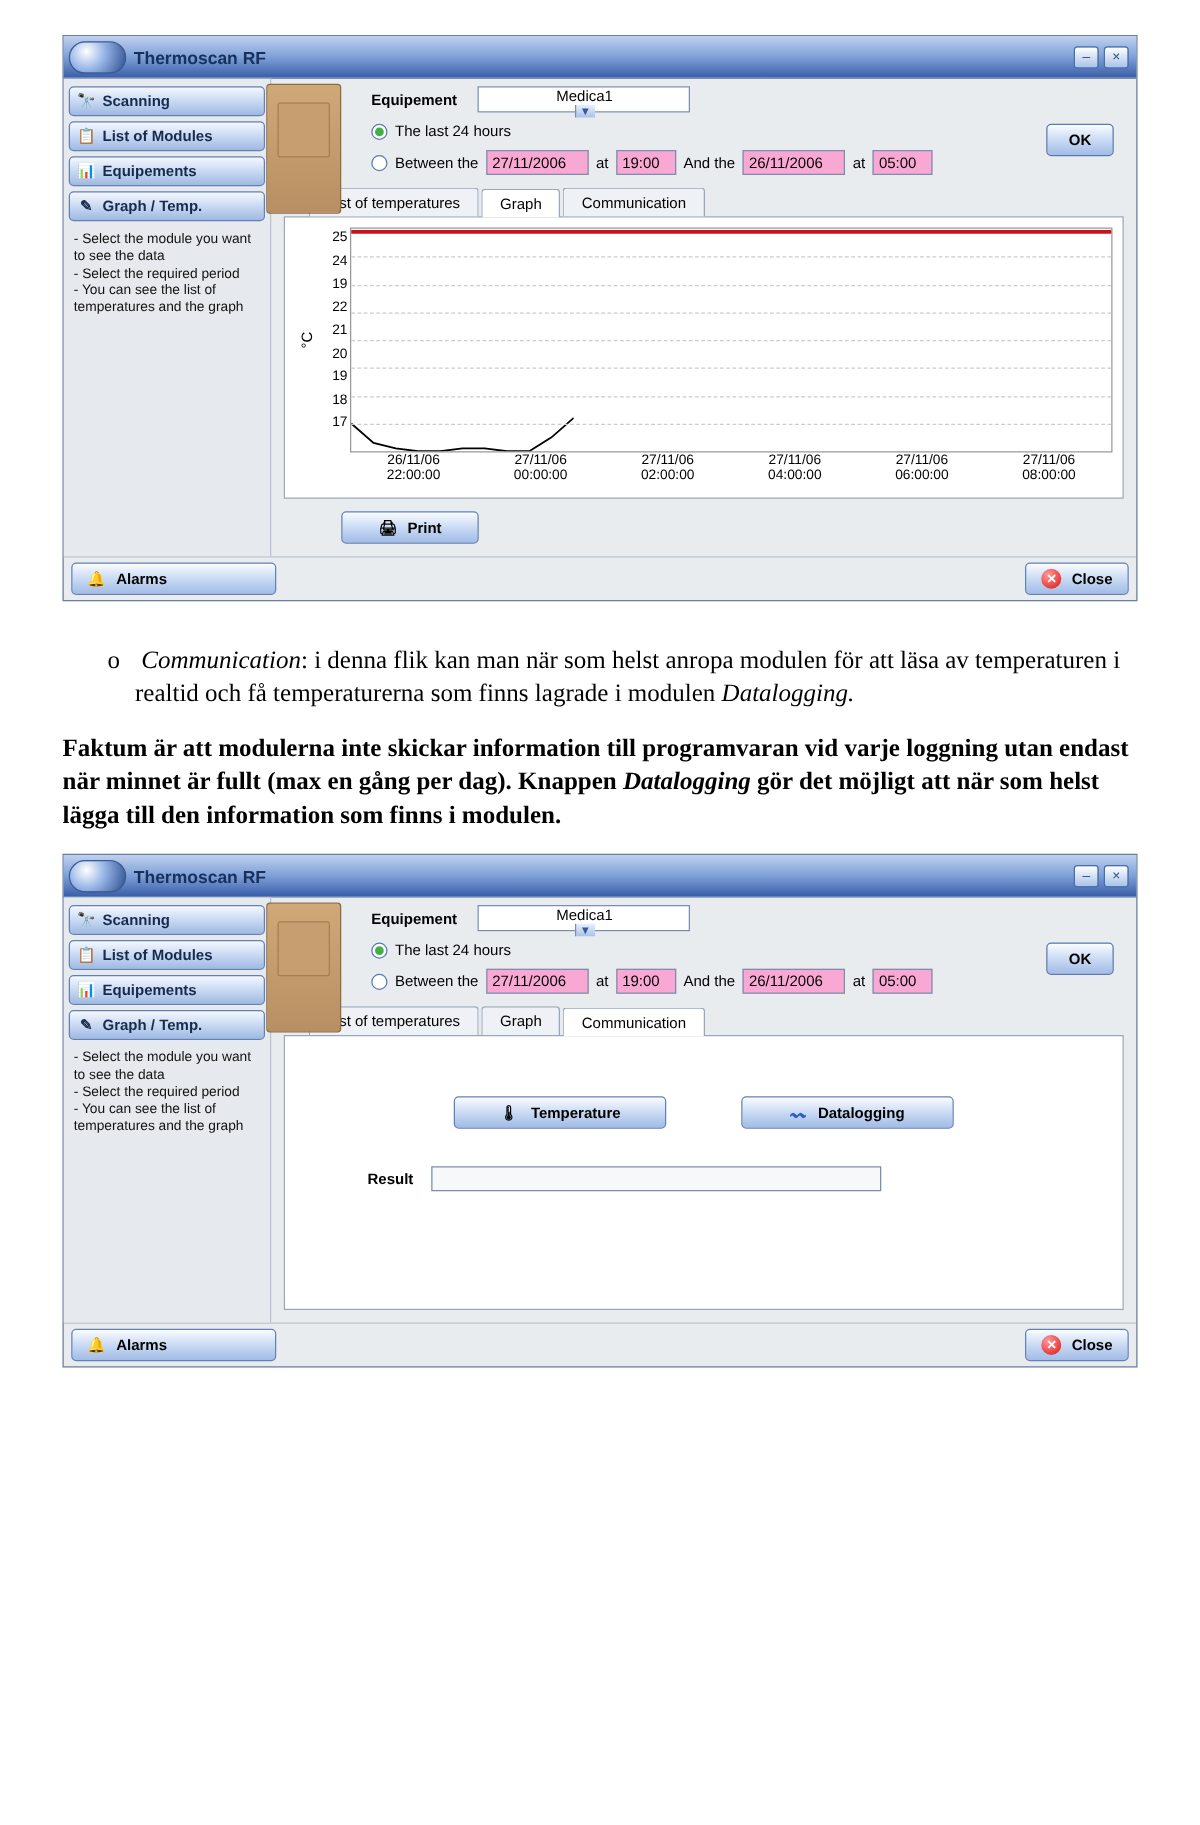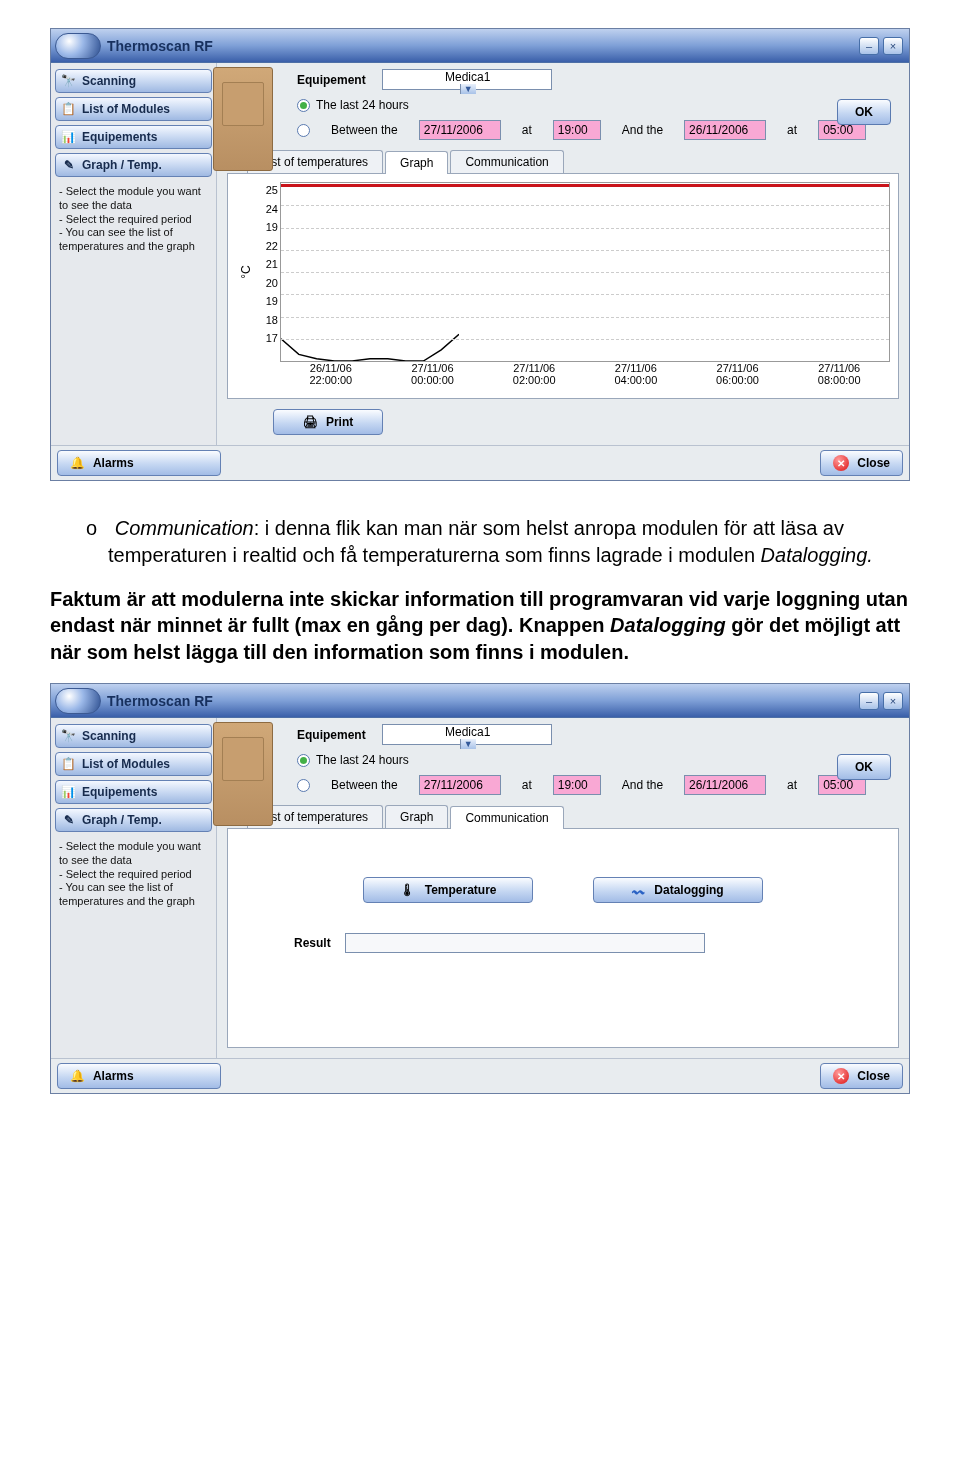--- a/index.html
+++ b/index.html
@@ -130,21 +130,21 @@
     margin-left: 70px;
     display: flex; align-items: center; gap: 6px;
     font-size: 12px; margin-bottom: 8px;
   }
   .radio {
     width: 13px; height: 13px; border-radius: 50%;
     border: 1px solid #5a7ab0; background:#fff;
     display:flex;align-items:center;justify-content:center;
   }
   .radio.sel::after { content:""; width:7px;height:7px;border-radius:50%; background:#43b047; }
-  .date-row { margin-left: 70px; display:flex; align-items:center; gap:21px; font-size:12px; margin-bottom:8px; }
+  .date-row { margin-left: 70px; display:flex; align-items:center; gap:6px; font-size:12px; margin-bottom:8px; }
   .txt-in {
     height: 20px; border: 1px solid #7a8fae; background:#f9a8d4;
     padding: 0 4px; font-size: 12px; display:flex;align-items:center;
   }
   .ok-btn {
     position: absolute; right: 18px; top: 36px;
     width: 54px; height: 26px;
     border: 1px solid #5a7ab0; border-radius: 4px;
     background: linear-gradient(to bottom,#fafcff,#c5d7f2 55%,#a2bce6);
     font-weight: bold; font-size: 12px;
@@ -213,21 +213,21 @@
   }
   .alarm-btn { width: 164px; }
   .close-ic {
     width:16px;height:16px;border-radius:50%;
     background: radial-gradient(circle at 35% 30%, #ff9a9a, #d11);
     display:flex;align-items:center;justify-content:center;color:#fff;font-size:10px;font-weight:bold;
   }
   .bell { color:#caa64a; }
   
   .para {
-    font-family: Liberation Sans, sans-serif;
+    font-family: Liberation Serif, serif;
     font-size: 20px;
     line-height: 1.32;
     margin: 0 0 18px 0;
   }
   .para .o { margin-right: 12px; }
   .para em { font-style: italic; }
   .para b { font-weight: bold; }
   .indent { padding-left: 58px; text-indent: -22px; }
   
   .comm-row {

